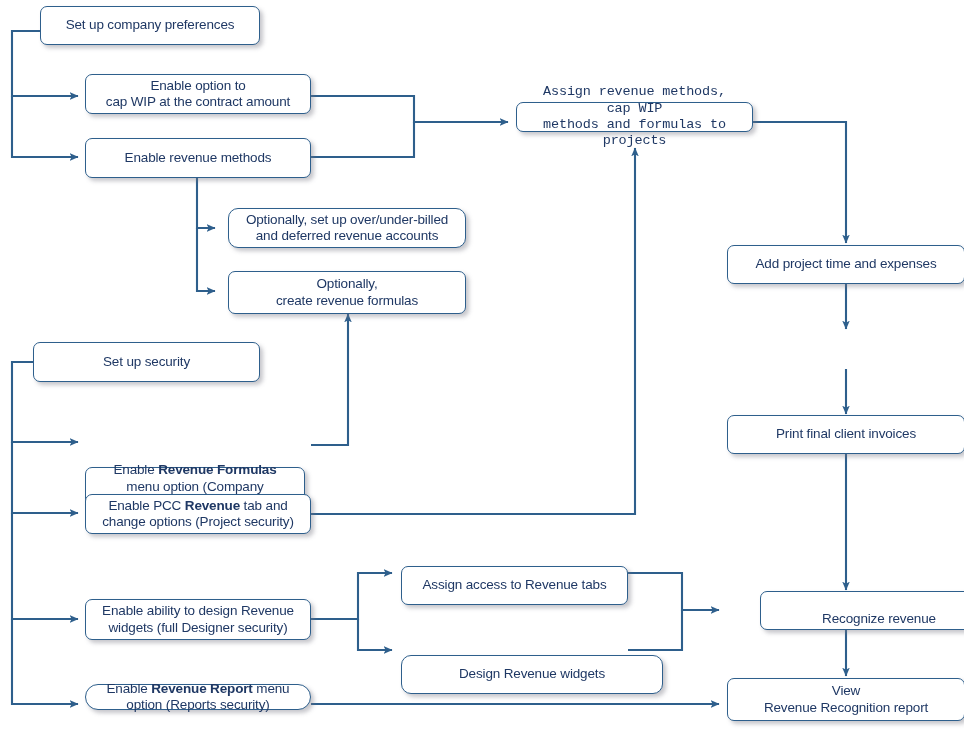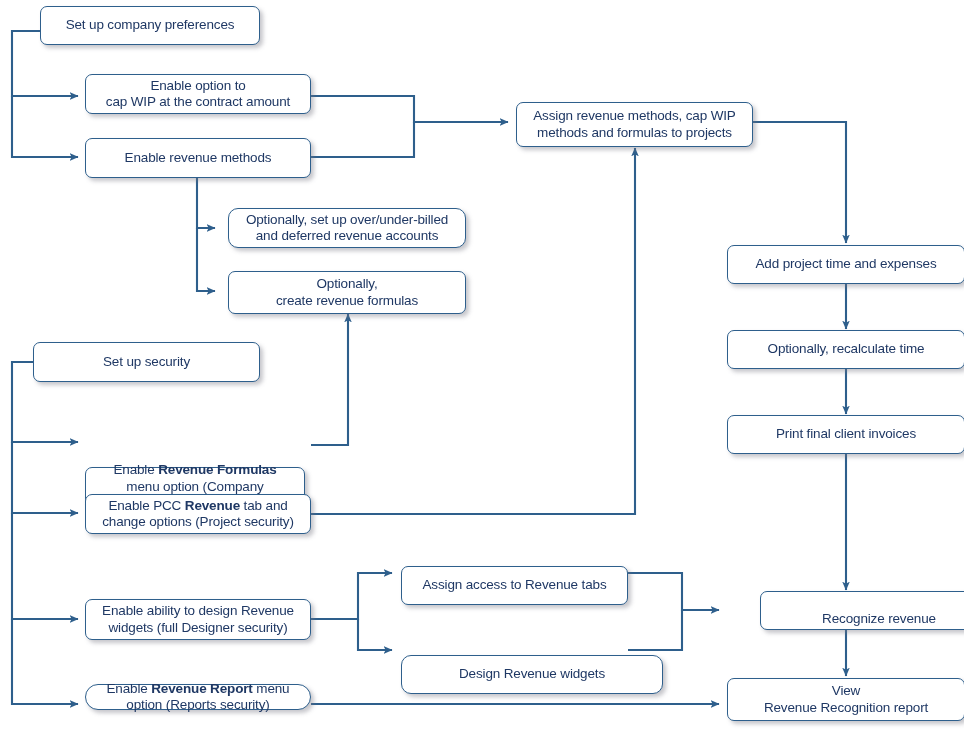--- a/index.html
+++ b/index.html
@@ -110,31 +110,28 @@
   </div>
 
   <div class="node" style="left:228px; top:208px; width:238px; height:40px;border-radius:10px;">
     <span class="t">Optionally, set up over/under-billed<br>and deferred revenue accounts</span>
   </div>
 
   <div class="node" style="left:228px; top:271px; width:238px; height:43px;">
     <span class="t">Optionally,<br>create revenue formulas</span>
   </div>
 
-  <div class="node" style="left:516px; top:102px; width:237px; height:45px;">
+  <div class="node" style="left:516px; top:102px; width:237px; height:30px;font-family:Liberation Mono, monospace;">
     <span class="t">Assign revenue methods, cap WIP<br>methods and formulas to projects</span>
   </div>
 
   <div class="node" style="left:727px; top:245px; width:238px; height:39px;">
     <span class="t">Add project time and expenses</span>
   </div>
 
-  <div class="node" style="left:727px; top:330px; width:238px; height:39px;">
-    <span class="t">Optionally, recalculate time</span>
-  </div>
 
   <div class="node" style="left:727px; top:415px; width:238px; height:39px;">
     <span class="t">Print final client invoices</span>
   </div>
 
   <div class="node" style="left:33px; top:342px; width:227px; height:40px;justify-content:center;">
     <span class="t">Set up security</span>
   </div>
 
   <div class="node" style="left:85px; top:423px; width:220px; height:40px;margin-top:44px;">

